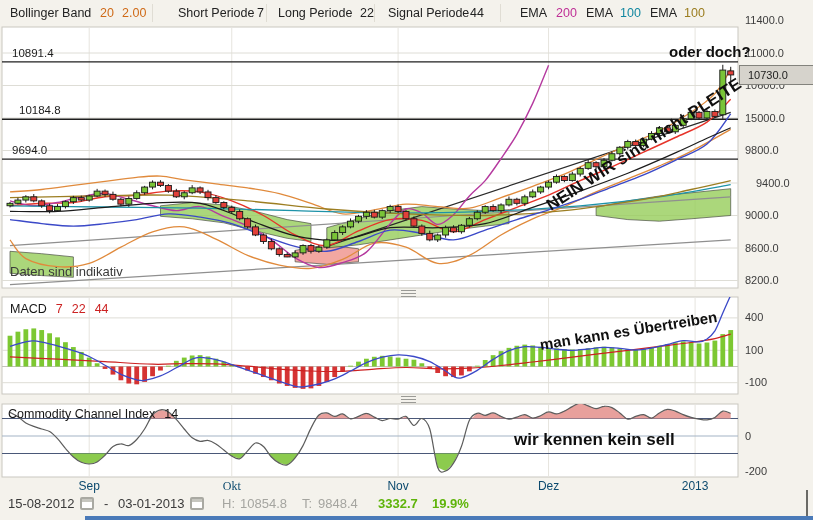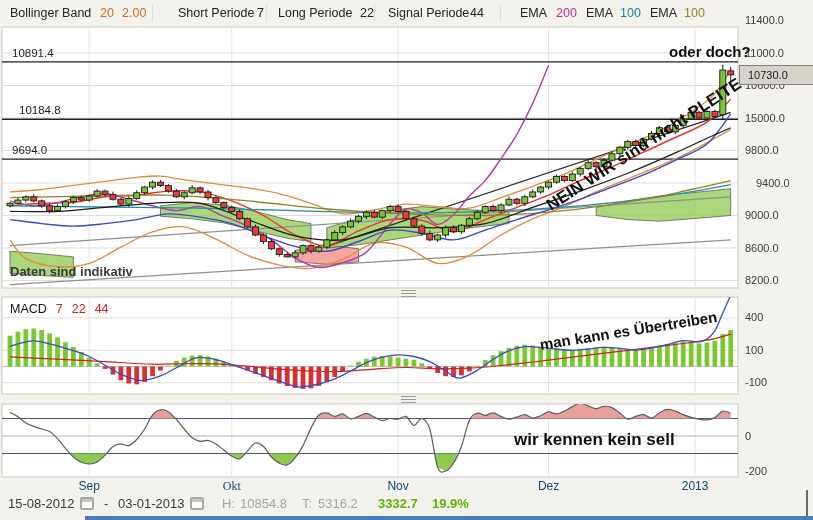--- a/index.html
+++ b/index.html
@@ -7,21 +7,21 @@
        font-family:"Liberation Sans",sans-serif;overflow:hidden}
   #chart-svg{position:absolute;left:0;top:0;pointer-events:none}
   .hdr{position:absolute;top:0;height:26px;line-height:26px;font-size:12.5px;color:#222;white-space:nowrap}
   .c-orange{color:#cf6a17}.c-magenta{color:#bf2f96}.c-teal{color:#1287a0}.c-olive{color:#9b7d1f}
   .hdr-sep{position:absolute;top:4px;width:1px;height:18px;background:#e0ddd4}
   .annot{position:absolute;font-weight:bold;color:#0f0f0f;white-space:nowrap;z-index:5}
   .a-oder{left:669px;top:43px;font-size:15px}
   .a-nein{left:548px;top:197px;font-size:16.5px;transform:rotate(-33deg);transform-origin:left center;letter-spacing:.3px}
   .a-man{left:540px;top:336px;font-size:15px;transform:rotate(-9deg);transform-origin:left center}
   .a-wir{left:514px;top:430px;font-size:17px}
-  .a-daten{left:10px;top:264px;font-size:13px;font-weight:bold;color:#3a3a3a}
+  .a-daten{left:10px;top:264px;font-size:13px;font-weight:normal;color:#3a3a3a}
   .panel-title{position:absolute;font-size:12.5px;color:#151515;white-space:nowrap;z-index:4}
   .pt-macd{left:10px;top:302px}.pt-cci{left:8px;top:407px}
   .red-param{color:#cc2222;margin-left:9px}
   .cci-param{margin-left:9px}
   .axis-label{position:absolute;font-size:11px;color:#3c3c3c;white-space:nowrap;z-index:3}
   .axis-muted{color:#a8a8a2}
   .month-label{position:absolute;font-size:12px;color:#0c4a6e;width:44px;text-align:center;z-index:3}
   .level-label{position:absolute;font-size:11.5px;color:#1c1c1c;z-index:3}
   #price-box{position:absolute;left:739px;width:67px;height:18px;background:#d6d3cc;border:1px solid #83837d;
              font-size:11px;color:#1c1c1c;line-height:18px;padding-left:8px;z-index:6}
@@ -433,20 +433,23 @@
 
   <div class="annot a-oder">oder doch?</div>
   <div class="annot a-nein">NEIN WIR sind nicht PLEITE</div>
   <div class="annot a-daten">Daten sind indikativ</div>
   <div class="annot a-man">man kann es Übertreiben</div>
   <div class="annot a-wir">wir kennen kein sell</div>
 
   <div class="panel-title pt-macd">
     <span>MACD</span><span class="red-param">7</span><span class="red-param">22</span><span class="red-param">44</span>
   </div>
+  <div class="panel-title pt-cci">
+    <span>Commodity Channel Index</span><span class="cci-param">14</span>
+  </div>
 
   <div id="price-box" style="top: 65px;">10730.0</div>
 
   <div id="labels">
       <div class="axis-label" style="left: 745px; top: 14px;">11400.0</div>
       <div class="axis-label" style="left: 745px; top: 46.5px;">11000.0</div>
       <div class="axis-label" style="left: 745px; top: 79px;">10600.0</div>
       <div class="axis-label" style="left: 745px; top: 111.5px;">15000.0</div>
       <div class="axis-label" style="left: 745px; top: 144px;">9800.0</div>
       <div class="axis-label" style="left: 756px; top: 176.5px;">9400.0</div>
@@ -473,20 +476,20 @@
 
   <div id="statusbar">
     <span class="sb sb-date" style="left:8px">15-08-2012</span>
     <span class="cal" style="left:80px"></span>
     <span class="sb sb-date" style="left:104px">-</span>
     <span class="sb sb-date" style="left:118px">03-01-2013</span>
     <span class="cal" style="left:190px"></span>
     <span class="sb sb-gray" style="left:222px">H:</span>
     <span class="sb sb-gray" style="left:240px">10854.8</span>
     <span class="sb sb-gray" style="left:302px">T:</span>
-    <span class="sb sb-gray" style="left:318px">5316.2</span>
+    <span class="sb sb-gray" style="left:318px">9848.4</span>
     <span class="sb sb-green" style="left:378px">3332.7</span>
     <span class="sb sb-green" style="left:432px">19.9%</span>
   </div>
 
   <div id="bluestrip"></div>
   <div id="winedge"></div>
 </div>
 
 </body></html>

